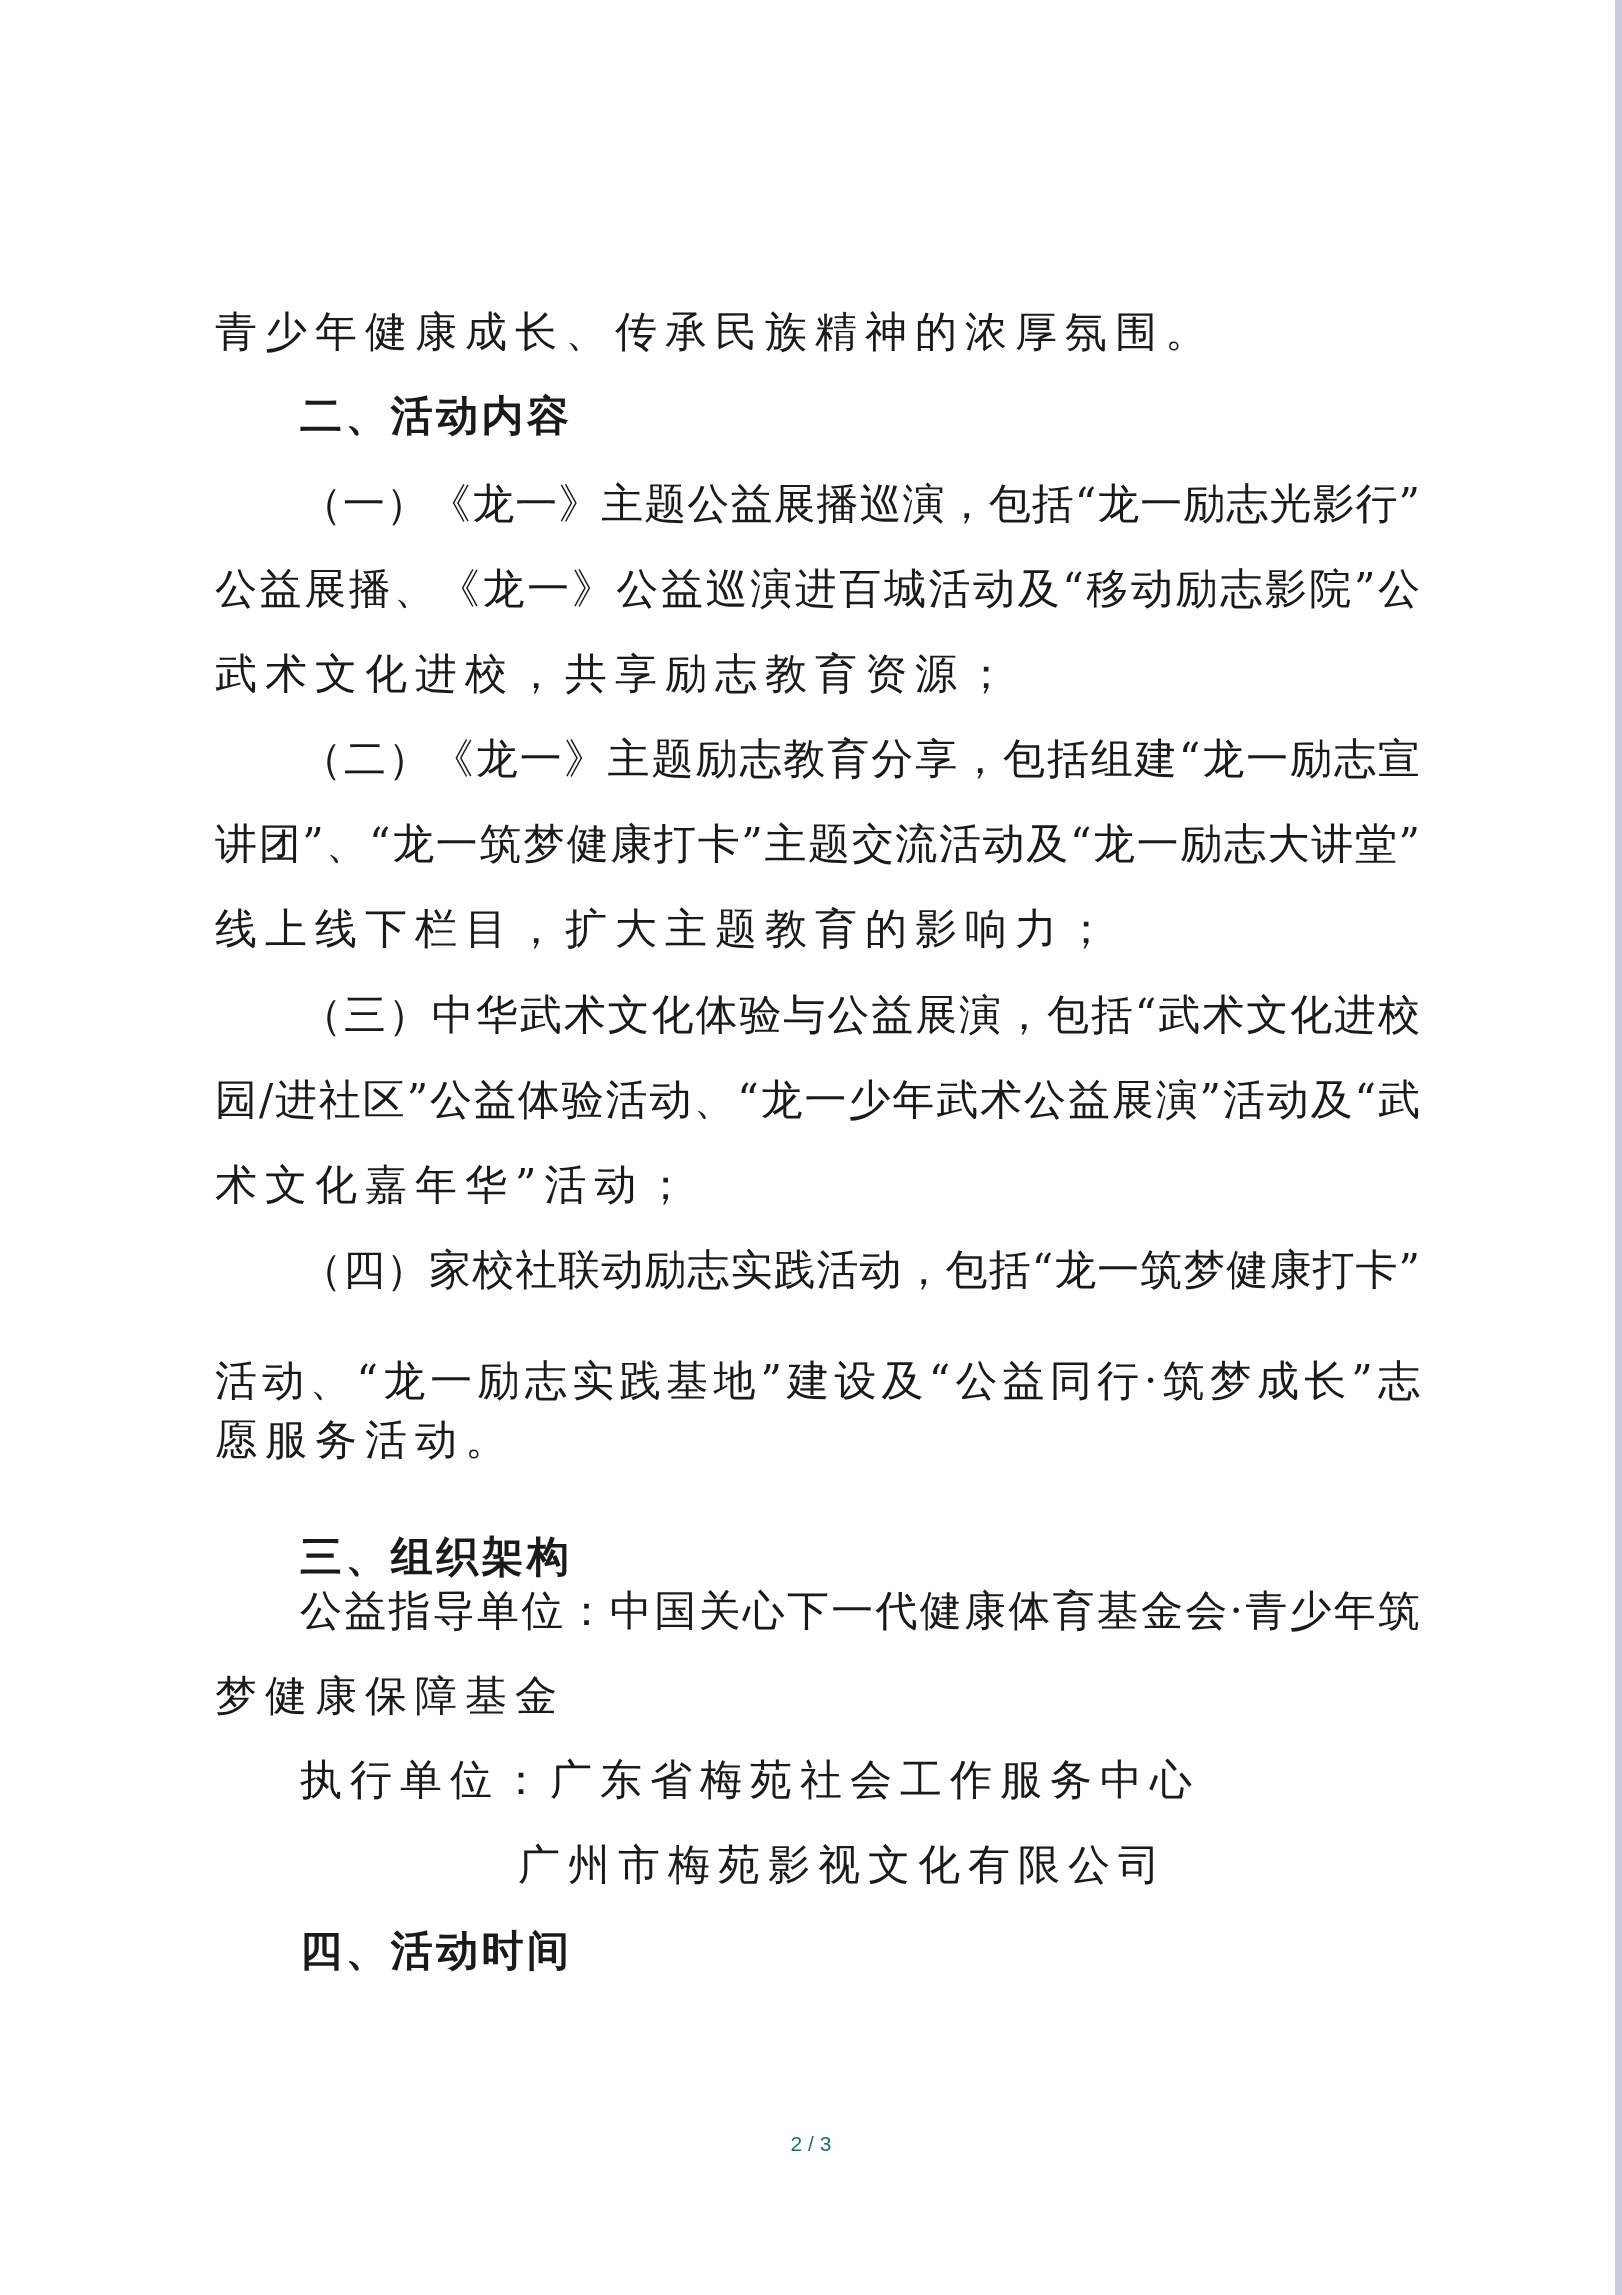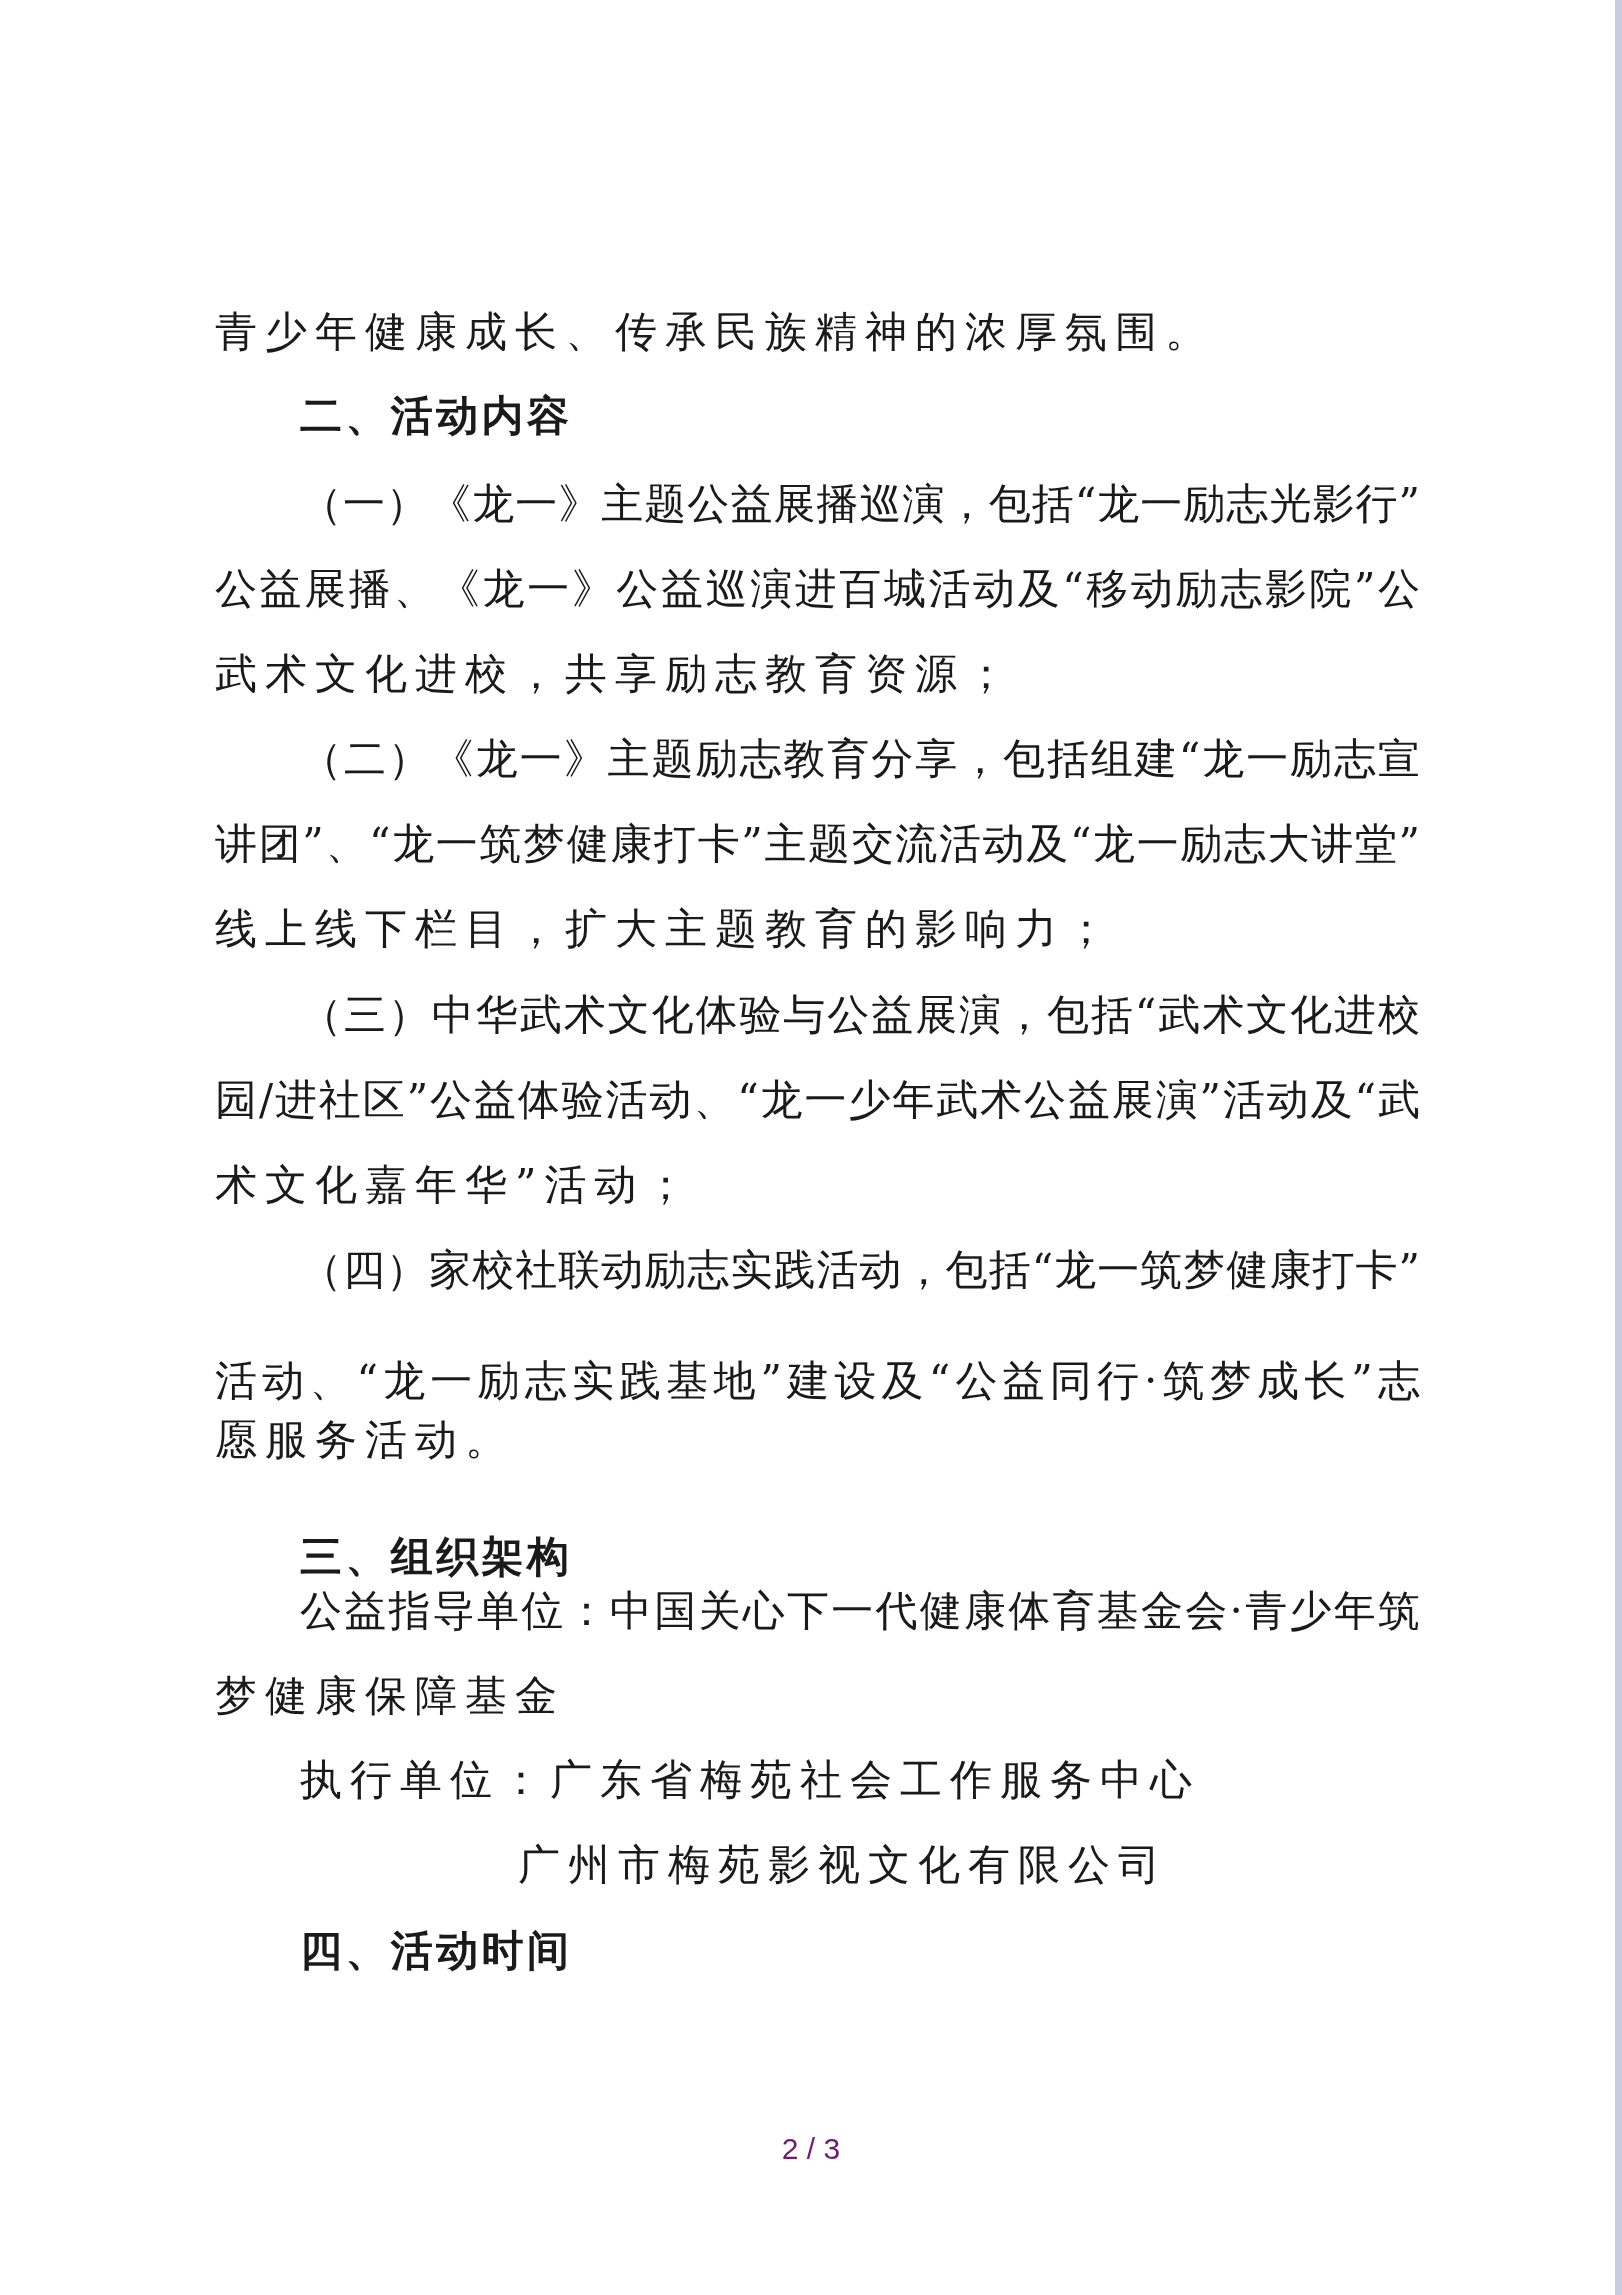--- a/index.html
+++ b/index.html
@@ -12,21 +12,21 @@
     background:#c9cbe0;
   }
   .line {
     position:absolute; left:215px; width:1205px; height:57px;
     font-size:42px; line-height:57px; white-space:nowrap; letter-spacing:8px;
   }
   .line.justify { text-align:justify; text-align-last:justify; letter-spacing:0; }
   .heading { font-family: "DejaVu Sans", "Liberation Sans", sans-serif; font-weight:bold; letter-spacing:3.4px; }
   .page-number {
     position:absolute; left:0; width:1622px; top:2132px; text-align:center;
-    font-family:"Liberation Sans", sans-serif; font-size:30px; color:#701a75;
+    font-family:"Liberation Sans", sans-serif; font-size:21px; color:#0f766e;
   }
 </style>
 </head>
 <body>
 
 <div class="page-edge"></div>
 
 <div id="doc">
     <div class="line" style="top: 303px; left: 215px; width: 1205px;">青少年健康成长、传承民族精神的浓厚氛围。</div>
     <div class="line heading" style="top: 391px; left: 300px; width: 1120px; font-family: Liberation Mono, monospace;">二、活动内容</div>

